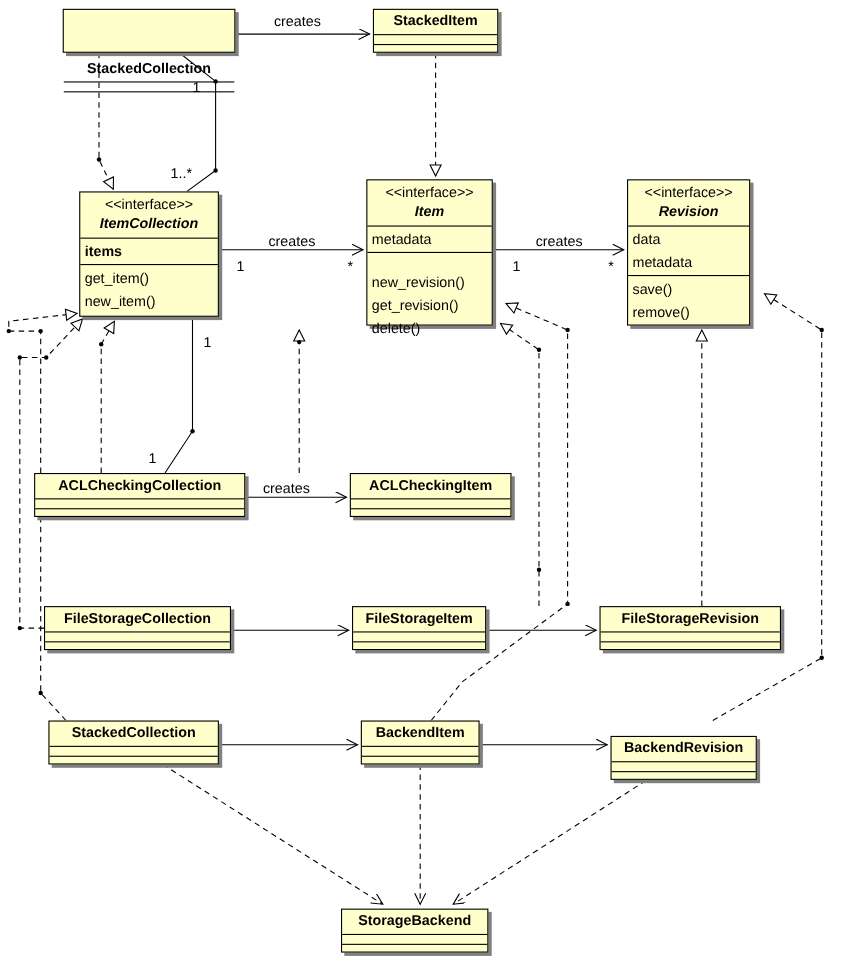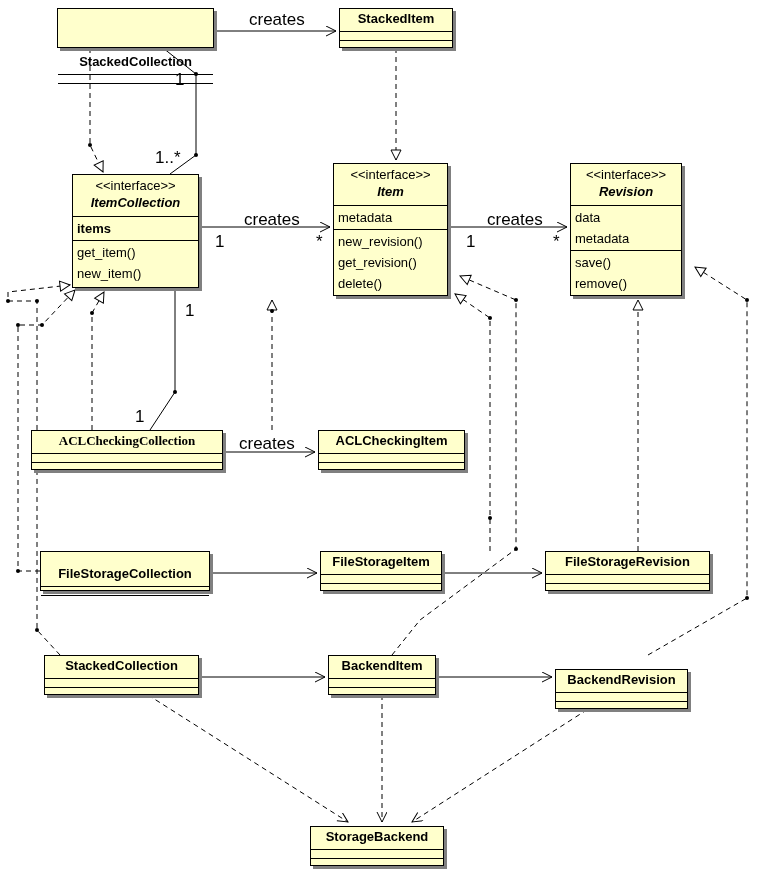--- a/index.html
+++ b/index.html
@@ -68,21 +68,21 @@
     font-size: 13px;
     line-height: 21px;
     text-align: left;
     color: #000;
   }
   .empty-cmp {
     height: 9px;
   }
   .edge-label {
     position: absolute;
-    font-size: 17px;
+    font-size: 13px;
     line-height: 15px;
     color: #000000;
     white-space: nowrap;
     background: transparent;
   }
 </style>
 </head>
 <body>
 
 <div id="diagram-root">
@@ -236,21 +236,21 @@
   </div>
 
   <div class="uml-box" style="left:333px; top:163px; width:115px; height:133px;">
     <div class="uml-compartment cmp-title" style="height:41px; padding-top:2px;">
       <div class="stereotype">&lt;&lt;interface&gt;&gt;</div>
       <div class="iface-name">Item</div>
     </div>
     <div class="uml-compartment" style="height:24px; padding-top:1px;">
       <div class="member">metadata</div>
     </div>
-    <div class="uml-compartment" style="height:84px; padding-top:1px;">
+    <div class="uml-compartment" style="height:84px; padding-top:16px;">
       <div class="member">new_revision()</div>
       <div class="member">get_revision()</div>
       <div class="member">delete()</div>
     </div>
   </div>
 
   <div class="uml-box" style="left:570px; top:163px; width:112px; height:133px;">
     <div class="uml-compartment cmp-title" style="height:41px; padding-top:2px;">
       <div class="stereotype">&lt;&lt;interface&gt;&gt;</div>
       <div class="iface-name">Revision</div>
@@ -259,37 +259,37 @@
       <div class="member">data</div>
       <div class="member">metadata</div>
     </div>
     <div class="uml-compartment" style="height:45px; padding-top:1px;">
       <div class="member">save()</div>
       <div class="member">remove()</div>
     </div>
   </div>
 
   <div class="uml-box" style="left:31px; top:430px; width:192px; height:40px;">
-    <div class="uml-compartment cmp-title" style="height:22px;font-family:Liberation Serif, serif;">
+    <div class="uml-compartment cmp-title" style="height:22px;">
       <div class="class-name">ACLCheckingCollection</div>
     </div>
     <div class="uml-compartment empty-cmp"></div>
     <div class="uml-compartment empty-cmp"></div>
   </div>
 
   <div class="uml-box" style="left:318px; top:430px; width:147px; height:40px;">
     <div class="uml-compartment cmp-title" style="height:22px;">
       <div class="class-name">ACLCheckingItem</div>
     </div>
     <div class="uml-compartment empty-cmp"></div>
     <div class="uml-compartment empty-cmp"></div>
   </div>
 
   <div class="uml-box" style="left:40px; top:551px; width:170px; height:40px;">
-    <div class="uml-compartment cmp-title" style="height:22px;margin-top:12px;">
+    <div class="uml-compartment cmp-title" style="height:22px;">
       <div class="class-name">FileStorageCollection</div>
     </div>
     <div class="uml-compartment empty-cmp"></div>
     <div class="uml-compartment empty-cmp"></div>
   </div>
 
   <div class="uml-box" style="left:320px; top:551px; width:122px; height:40px;">
     <div class="uml-compartment cmp-title" style="height:22px;">
       <div class="class-name">FileStorageItem</div>
     </div>

